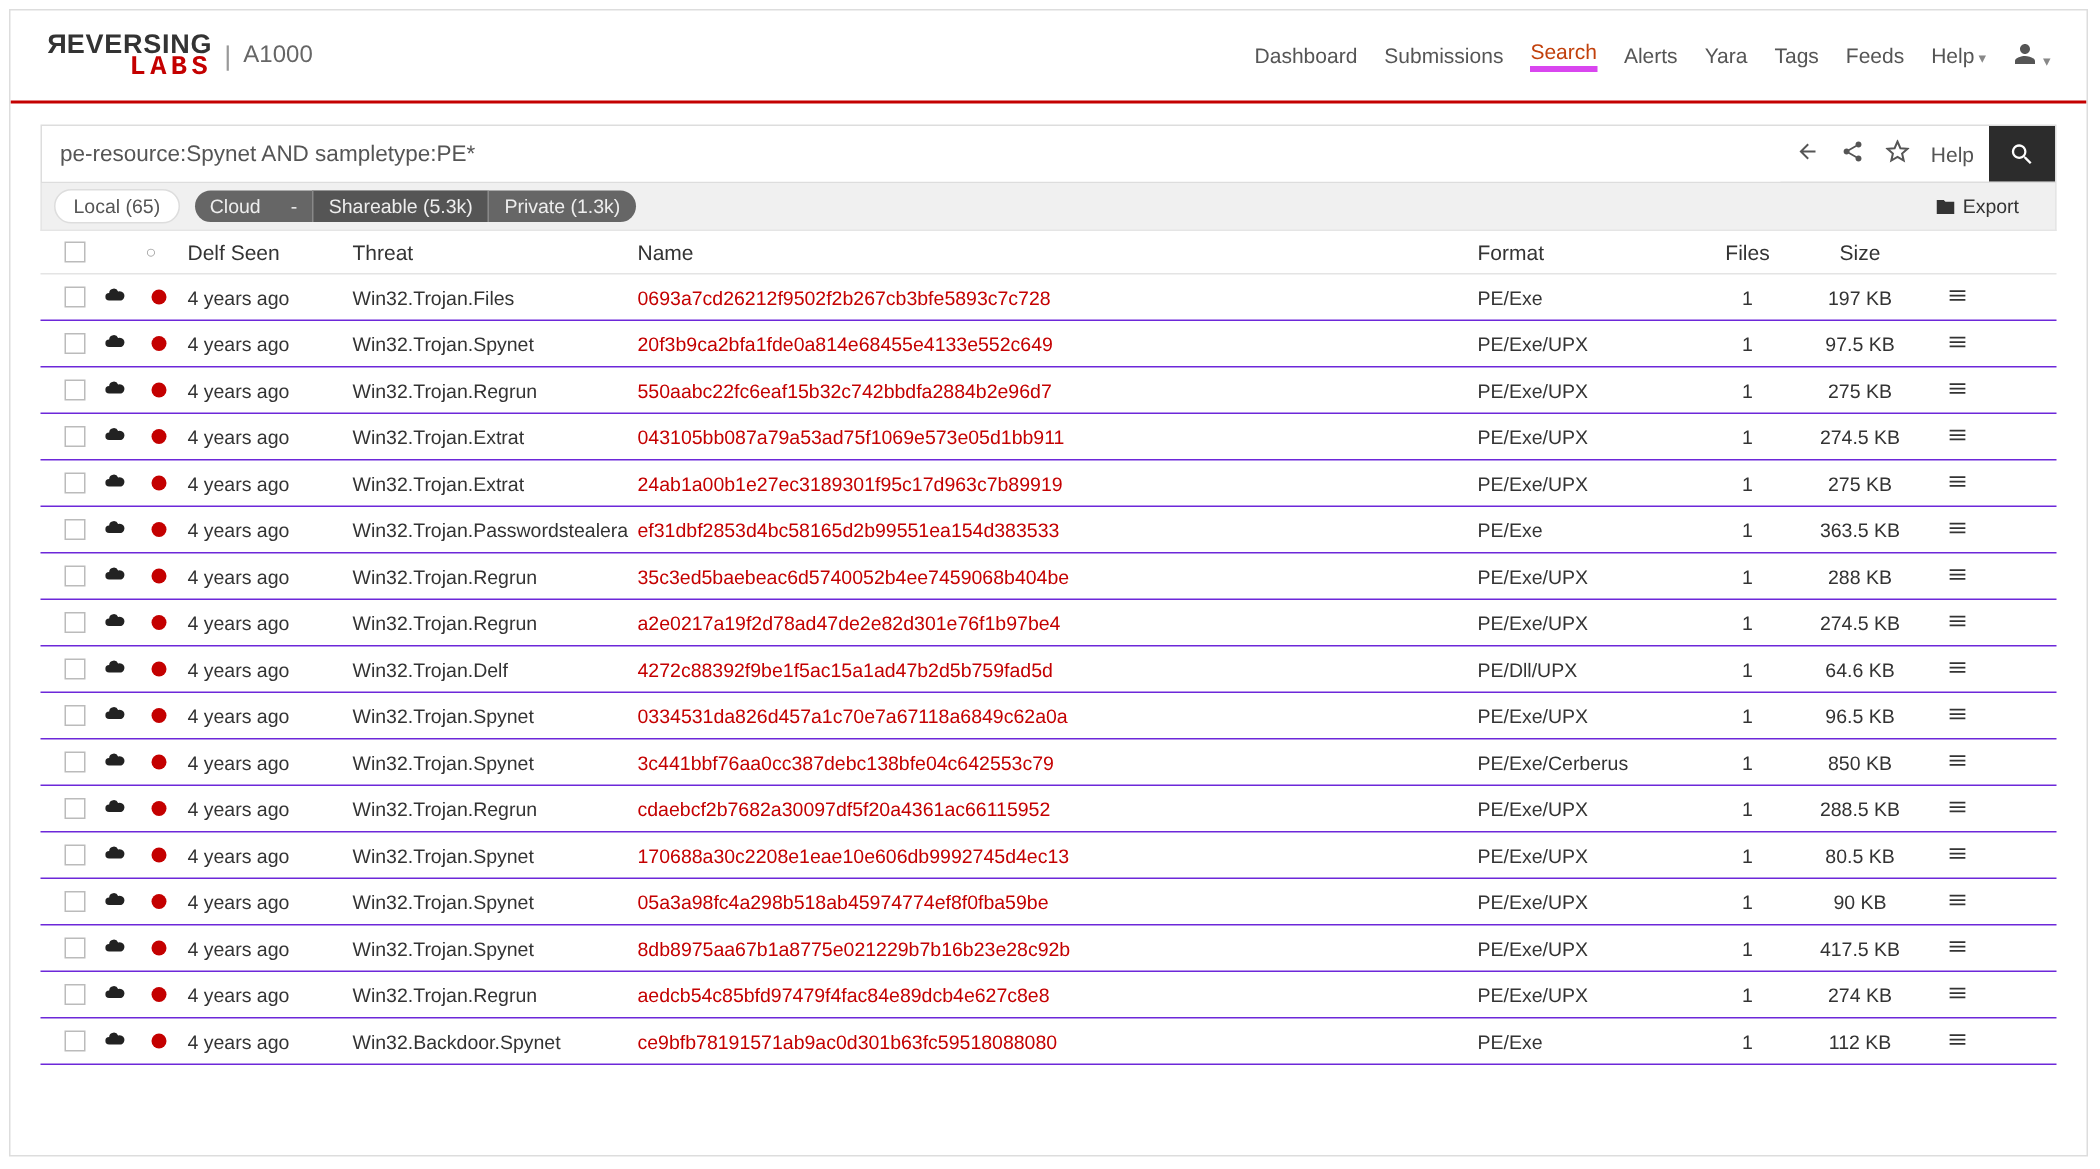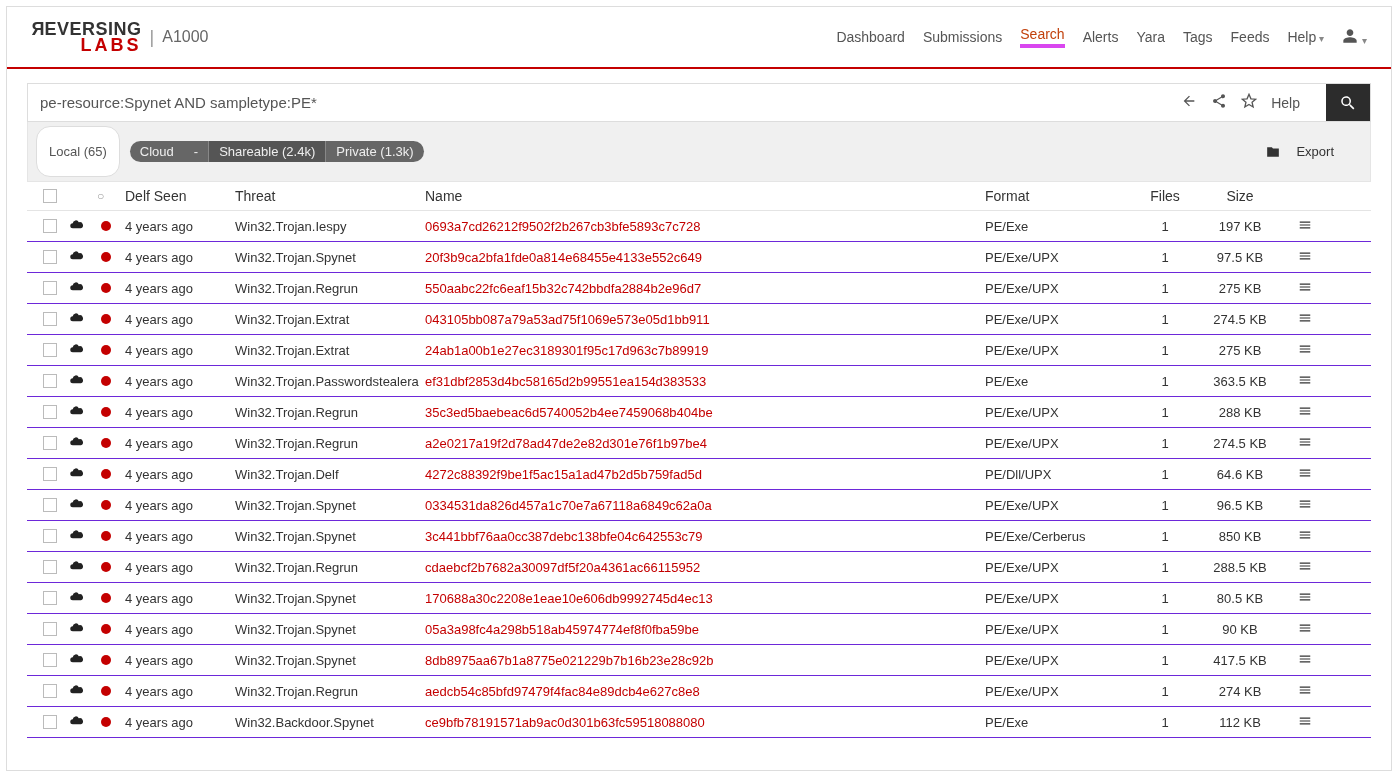--- a/index.html
+++ b/index.html
@@ -28,50 +28,50 @@
     align-items: center;
   }
   .logo {
     font-family: Arial, sans-serif;
     font-weight: 800;
     font-size: 18px;
     line-height: 0.9;
     letter-spacing: 0.5px;
   }
   .logo .flip { display:inline-block; transform: scaleX(-1); }
-  .logo .labs { color: #c40000; font-size: 18px; letter-spacing: 3px; display:block; text-align:right; }
+  .logo .labs { color: #c40000; font-size: 18px; letter-spacing: 3px; display:block; text-align:right;font-family:Liberation Mono, monospace; }
   .brand-sep { color:#999; margin: 0 8px; font-size:18px; }
   .product { color:#666; font-size:16px; }
   .nav { display:flex; align-items:center; gap:18px; font-size:14px; color:#555;}
   .nav a { color:#555; text-decoration:none; cursor:pointer;}
   .nav a.active { color:#c2410c; border-bottom:4px solid #d946ef; padding-bottom:2px;}
   .nav .drop::after { content:" ▾"; font-size:10px; color:#888;}
   .user-icon svg { width:16px; height:16px; fill:#555;}
   .redline { height:2px; background:#c40000; margin:6px 0 14px 0;}
   .main { padding: 0 20px; }
-  .search-row { display:flex; align-items:stretch; gap:16px; border:1px solid #ddd; }
+  .search-row { display:flex; align-items:stretch; gap:0; border:1px solid #ddd; }
   .search-input {
     flex:1; border:none; padding:10px 12px; font-size:15px; color:#555; outline:none;
   }
   .sr-actions { display:flex; align-items:center; gap:14px; padding:0 10px;}
   .sr-actions span { color:#555; cursor:pointer; }
   .sr-actions svg { width:16px; height:16px; fill:#555; }
   .help-text { color:#555; font-size:14px; }
   .search-btn { width:44px; background:#2c2c2c; display:flex; align-items:center; justify-content:center; cursor:pointer;}
   .search-btn svg { width:18px; height:18px; fill:#fff;}
   .filterbar {
     display:flex; align-items:center; background:#f0f0f0; border:1px solid #e5e5e5; border-top:none;
     padding:4px 8px; gap:10px; font-size:13px;
   }
-  .pill { border-radius:14px; padding:17px 12px; background:#fff; border:1px solid #ddd; color:#555; cursor:pointer;}
+  .pill { border-radius:14px; padding:3px 12px; background:#fff; border:1px solid #ddd; color:#555; cursor:pointer;}
   .pill-group { display:inline-flex; align-items:flex-end; background:#666; border-radius:14px; overflow:hidden; color:#eee;}
   .pill-group span { padding:3px 10px; }
   .pill-group .seg { border-left:1px solid #888; }
   .pill-group .seg.dark { background:#555; }
-  .export { margin-left:auto; margin-right:12px; color:#333; display:flex; align-items:center; gap:16px; cursor:pointer;}
+  .export { margin-left:auto; margin-right:12px; color:#333; display:flex; align-items:center; gap:4px; cursor:pointer;}
   .export::after { content:""; }
   .table { width:100%; }
   .thead, .row {
     display:grid;
     grid-template-columns: 38px 28px 28px 110px 190px 560px 150px 60px 90px 40px;
     align-items:center;
     padding:6px 4px;
     border-bottom:1px solid #6d28d9;
   }
   .thead { color:#333; font-size:14px; border-bottom:1px solid #e4e4e4; background:#fff; }
@@ -138,21 +138,21 @@
             <path d="M15.5 14h-.8l-.3-.3a6.5 6.5 0 10-.7.7l.3.3v.8l5 5 1.5-1.5-5-5zm-6 0a4.5 4.5 0 110-9 4.5 4.5 0 010 9z"></path>
           </svg>
       </div>
     </div>
 
     <div class="filterbar">
       <span class="pill">Local (65)</span>
       <span class="pill-group">
         <span>Cloud</span>
         <span>-</span>
-        <span class="seg dark">Shareable (2.4k)</span>
+        <span class="seg dark">Shareable (5.3k)</span>
         <span class="seg">Private (1.3k)</span>
       </span>
       <span style="flex:0 0 40px"></span>
       <span class="export">
         <svg width="14" height="14" viewBox="0 0 24 24" fill="#333">
             <path d="M10 4H2v16h20V6H12l-2-2z"></path>
           </svg>
         <span>Export</span>
       </span>
     </div>
@@ -177,21 +177,21 @@
             <div>
               <div class="checkbox"></div>
             </div>
             <div class="cloud-icon"><svg viewBox="0 0 24 24">
                 <path d="M19 18H6a4 4 0 010-8 5 5 0 019.6-1.5A4.5 4.5 0 0119 18z"></path>
               </svg></div>
             <div>
               <div class="status-dot"></div>
             </div>
             <div>4 years ago</div>
-            <div>Win32.Trojan.Iespy</div>
+            <div>Win32.Trojan.Files</div>
             <div class="name-link">0693a7cd26212f9502f2b267cb3bfe5893c7c728</div>
             <div>PE/Exe</div>
             <div class="col-files">1</div>
             <div class="col-size">197 KB</div>
             <div class="menu-icon"><svg viewBox="0 0 24 24">
                 <path d="M3 6h18v2H3zM3 11h18v2H3zM3 16h18v2H3z"></path>
               </svg></div>
           </div>
           <div class="row">
             <div>

